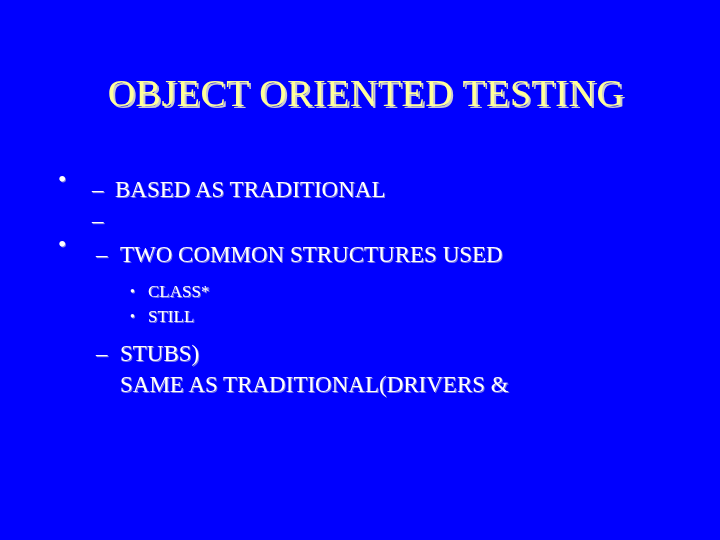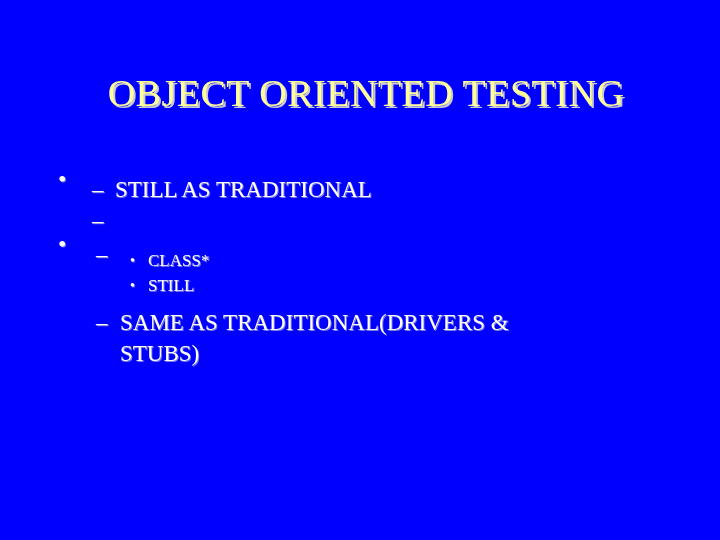--- a/index.html
+++ b/index.html
@@ -141,53 +141,54 @@
   <div class="body-block">
 
     <div class="bullet-row lvl1">
       <span class="marker">•</span>
     </div>
 
     <div class="spacer-md"></div>
 
     <div class="bullet-row lvl2">
       <span class="marker">–</span>
-      <span class="label">STILL AS TRADITIONAL</span>
+      <span class="label">BASED AS TRADITIONAL</span>
     </div>
 
     <div class="bullet-row lvl2">
       <span class="marker">–</span>
     </div>
 
     <div class="spacer-lg"></div>
 
     <div class="bullet-row lvl1">
       <span class="marker">•</span>
     </div>
 
     <div class="spacer-md"></div>
 
     <div class="bullet-row lvl2b">
       <span class="marker">–</span>
+      <span class="label">TWO COMMON STRUCTURES USED</span>
     </div>
 
     <div class="spacer-sm"></div>
 
     <div class="bullet-row lvl3">
       <span class="marker">•</span>
       <span class="label">CLASS*</span>
     </div>
 
     <div class="bullet-row lvl3">
       <span class="marker">•</span>
       <span class="label">STILL</span>
     </div>
 
     <div class="spacer-sm"></div>
 
     <div class="bullet-row lvl2b">
       <span class="marker">–</span>
+      <span class="wrapline">STUBS)</span>
       <span class="wrapline">SAME AS TRADITIONAL(DRIVERS &amp;</span>
-      <span class="wrapline">STUBS)</span>
     </div>
 
   </div>
 </div>
 
 </body></html>

